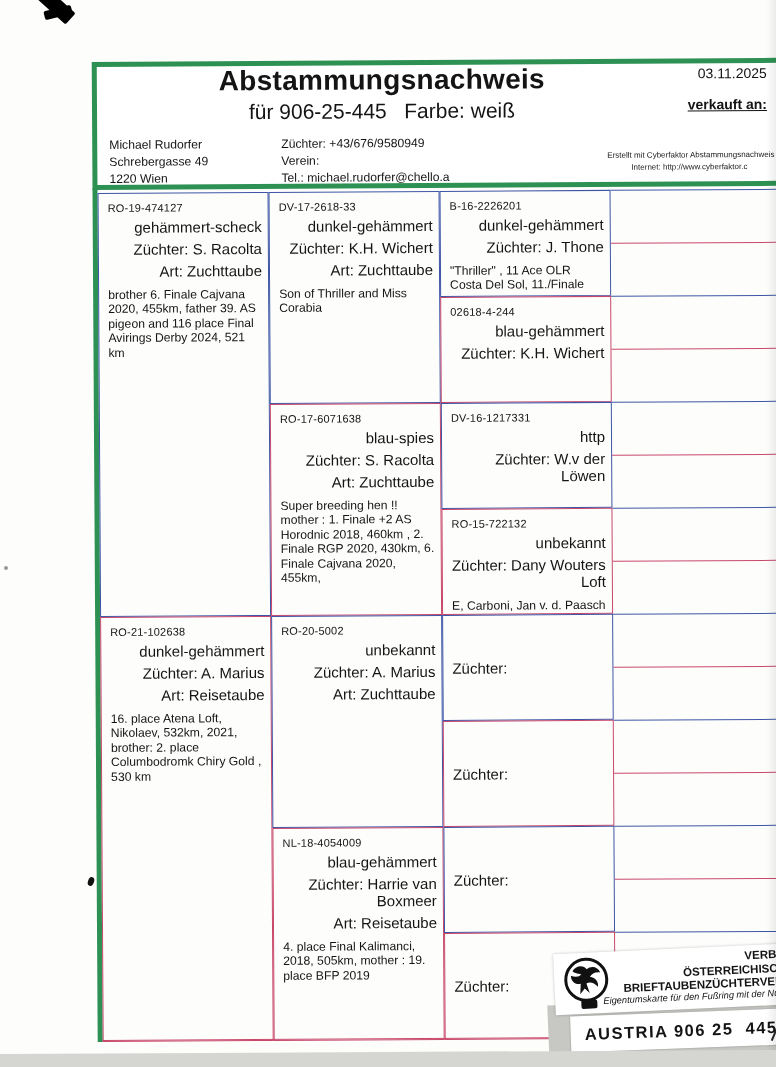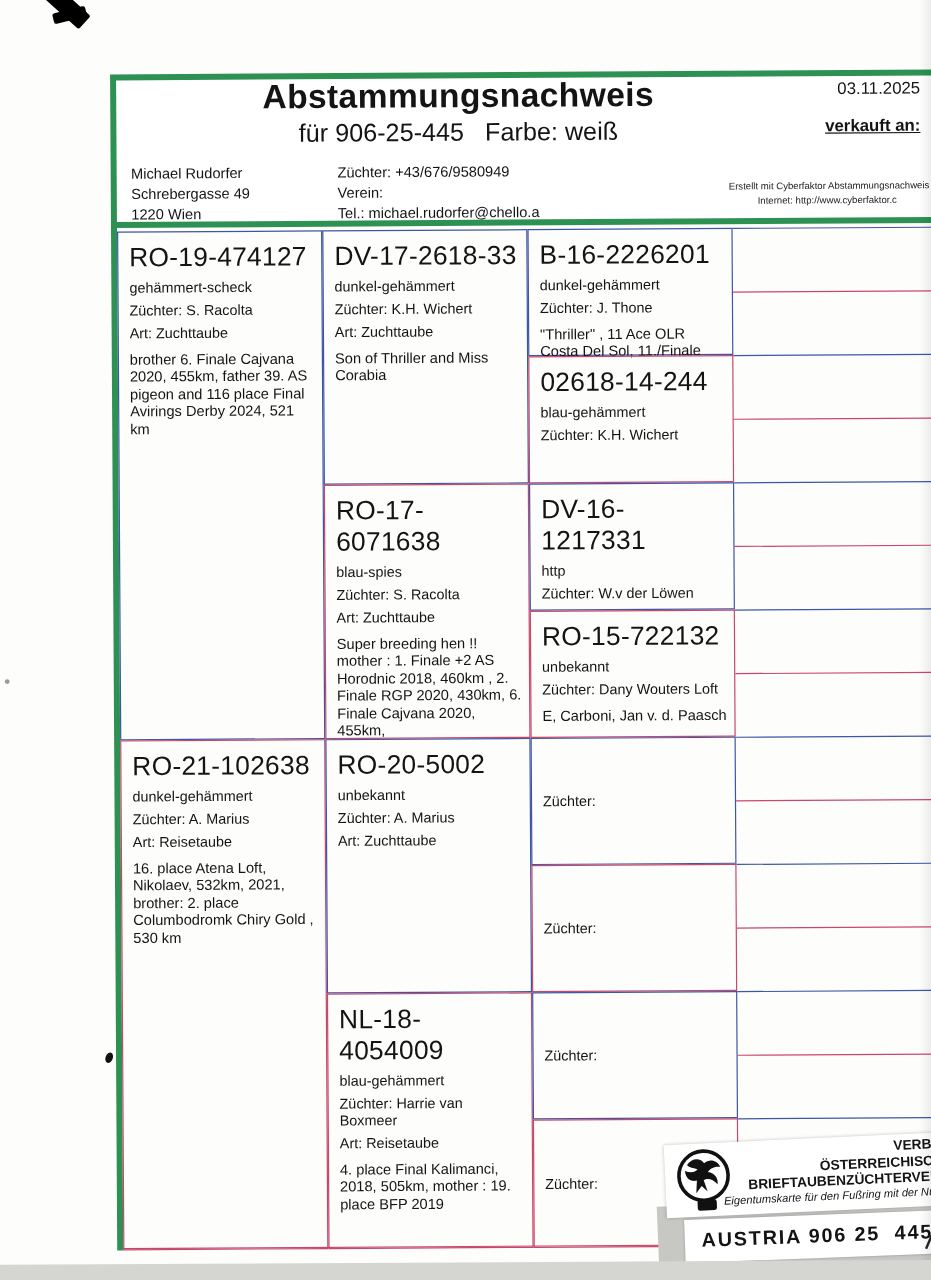--- a/index.html
+++ b/index.html
@@ -13,22 +13,22 @@
   .addr{position:absolute;left:112px;top:137px;font-size:12.2px;line-height:1.4;}
   .contact{position:absolute;left:284px;top:137px;font-size:12.2px;line-height:1.4;}
   .date{position:absolute;left:590px;top:69px;width:180px;text-align:right;font-size:14px;}
   .sold{position:absolute;left:590px;top:100px;width:180px;text-align:right;font-size:14px;font-weight:bold;text-decoration:underline;}
   .cyber{position:absolute;left:610px;top:153px;width:200px;font-size:8px;line-height:1.55;color:#222;}
   .cyber .l2{padding-left:24px;}
   
   .cell{position:absolute;box-sizing:border-box;padding:8px 6px 0 9px;background:transparent;}
   .b-blue{border:1.6px solid #3e56a6;}
   .b-red{border:1.6px solid #c8486b;}
-  .ring{font-size:22px;margin-bottom:3px;letter-spacing:0.2px;}
-  .pline{font-size:12px;margin-top:5px;}
+  .ring{font-size:11px;margin-bottom:3px;letter-spacing:0.2px;}
+  .pline{font-size:15px;margin-top:5px;text-align:right;}
   .pline:empty,.comment:empty{display:none;}
   .comment{font-size:12.2px;margin-top:8px;line-height:1.18;}
   .cell.center{display:flex;align-items:center;padding-top:0;}
   .cell.center .pline{margin-top:0;}
   .g4row{position:absolute;box-sizing:border-box;}
   .g4row.blue{border-top:1.6px solid #3e56a6;}
   .g4row.red{border-top:1.6px solid #c8486b;}
   .grid-bottom{position:absolute;left:100px;top:1040px;width:683px;height:0;border-top:1.8px solid #c8486b;}
   .green-left{position:absolute;left:95px;top:188px;width:5px;height:854px;background:#2d9153;}
   
@@ -120,21 +120,21 @@
       <div class="comment">4. place Final Kalimanci, 2018, 505km, mother : 19. place BFP 2019</div>
     </div>
 
     <div class="cell b-blue" style="left:442px;top:193px;width:171px;height:106px">
       <div class="ring">B-16-2226201</div>
       <div class="pline">dunkel-gehämmert</div>
       <div class="pline">Züchter: J. Thone</div>
       <div class="comment">"Thriller" , 11 Ace OLR Costa Del Sol, 11./Finale</div>
     </div>
     <div class="cell b-red" style="left:442px;top:299px;width:171px;height:106px">
-      <div class="ring">02618-14-244</div>
+      <div class="ring">02618-4-244</div>
       <div class="pline">blau-gehämmert</div>
       <div class="pline">Züchter: K.H. Wichert</div>
     </div>
     <div class="cell b-blue" style="left:442px;top:405px;width:171px;height:106px">
       <div class="ring">DV-16-1217331</div>
       <div class="pline">http</div>
       <div class="pline">Züchter: W.v der Löwen</div>
     </div>
     <div class="cell b-red" style="left:442px;top:511px;width:171px;height:106px">
       <div class="ring">RO-15-722132</div>

